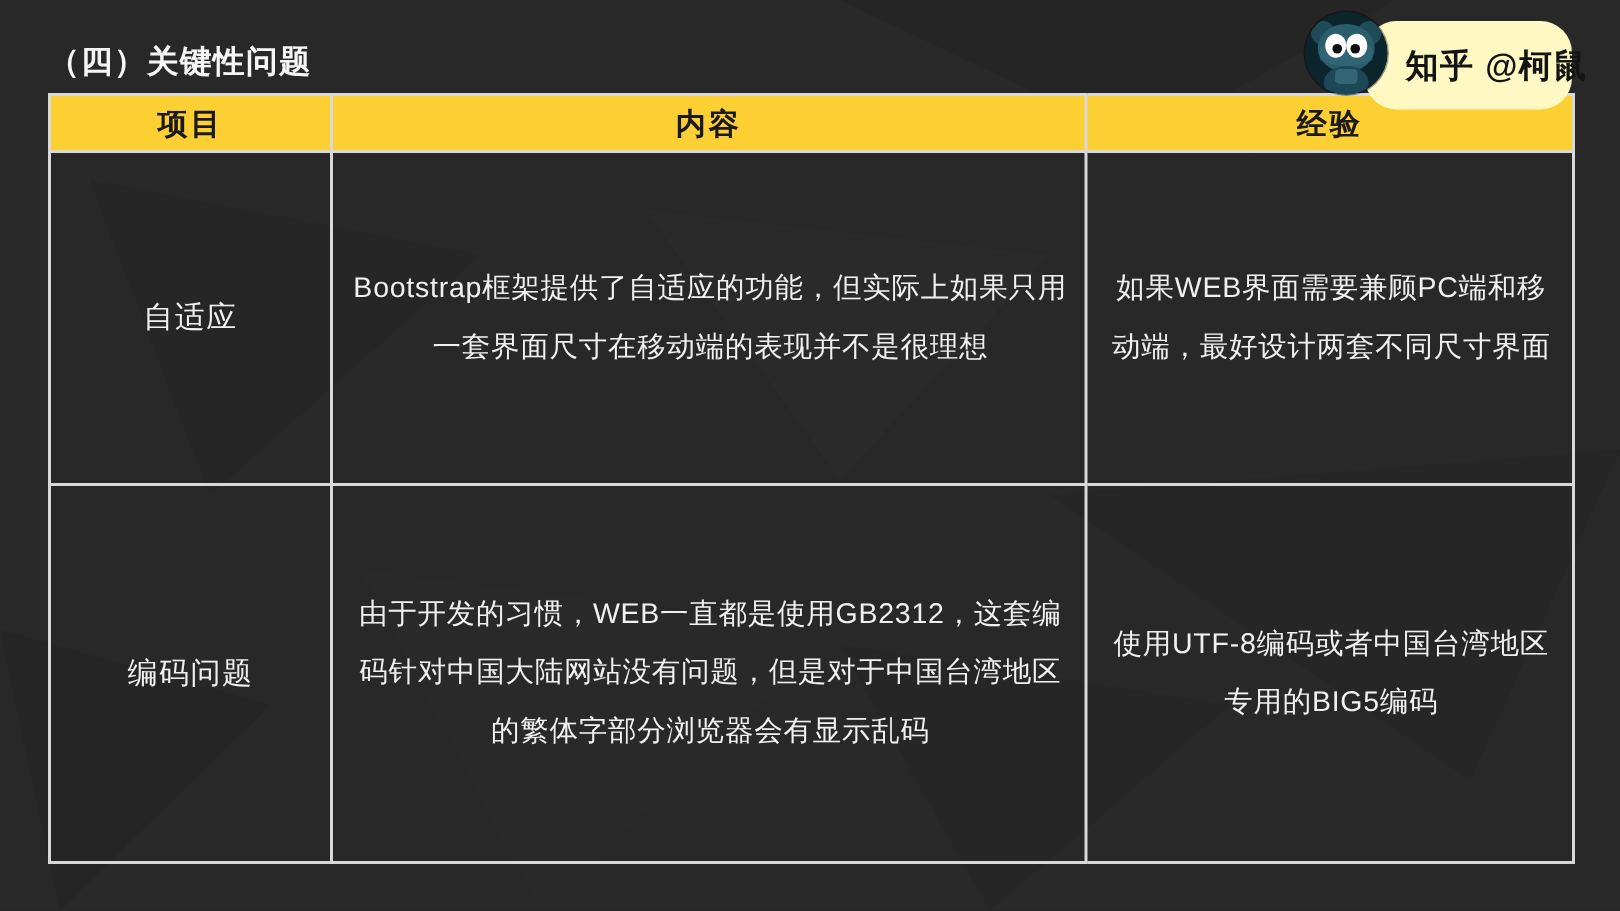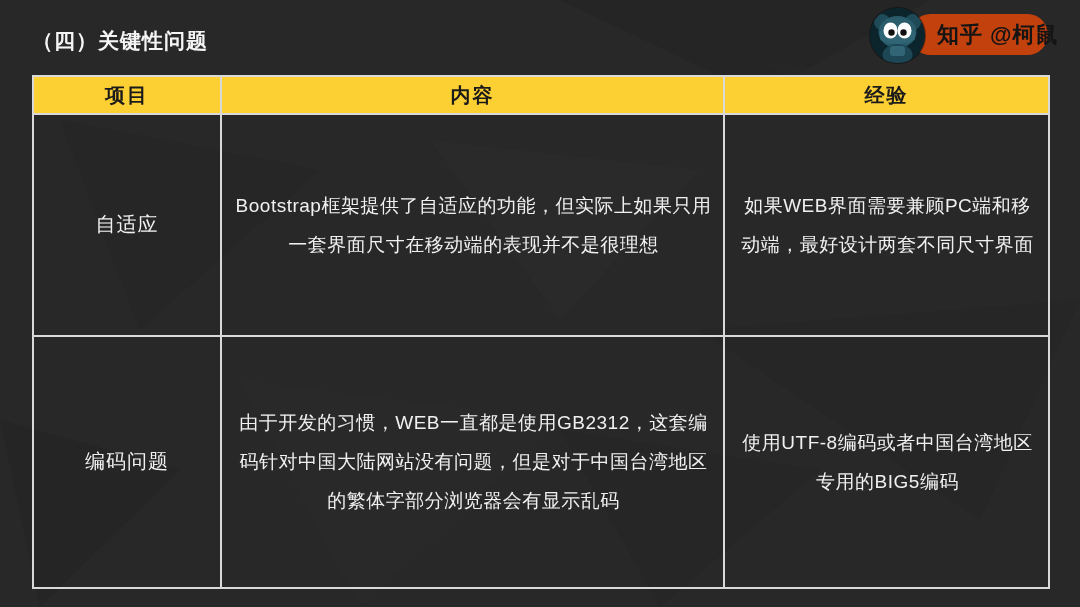--- a/index.html
+++ b/index.html
@@ -21,36 +21,36 @@
   .page-title {
     position: absolute; left: 32px; top: 27px;
     color: #f5f5f5; font-size: 21px; font-weight: 600;
     letter-spacing: 1px; z-index: 3;
   }
   .badge-wrap {
     position: absolute; top: 8px; right: 32px;
     width: 178px; height: 56px; z-index: 3;
   }
   .badge-pill {
-    position: absolute; left: 40px; top: 6px; right: 0; height: 41px;
-    background: #c2410c; border-radius: 21px;
+    position: absolute; left: 40px; top: 6px; right: 0; height: 59px;
+    background: #fef9c3; border-radius: 21px;
     display: flex; align-items: center; padding-left: 27px;
     color: #141414; font-size: 22px; font-weight: 700;
     letter-spacing: 1px; white-space: nowrap;
   }
   .badge-avatar {
     position: absolute; left: 0; top: 0;
     width: 55px; height: 55px; border-radius: 50%;
     overflow: hidden; background: #0d272f;
     box-shadow: 0 0 0 1px rgba(0,0,0,.4);
   }
 
   
   table.key-table {
-    position: absolute; left: 32px; top: 75px; z-index: 2;
+    position: absolute; left: 32px; top: 62px; z-index: 2;
     width: 1016px; height: 514px;
     border-collapse: collapse; table-layout: fixed; padding-left: 28px;
   }
   .key-table col.c1 { width: 188px; }
   .key-table col.c2 { width: 503px; }
   .key-table col.c3 { width: 325px; }
   .key-table th, .key-table td { border: 2px solid #d9d9d9; }
   .key-table thead tr { height: 38px; }
   .key-table tbody tr.r1 { height: 208px; }
   .key-table tbody tr.r2 { height: 237px; }

